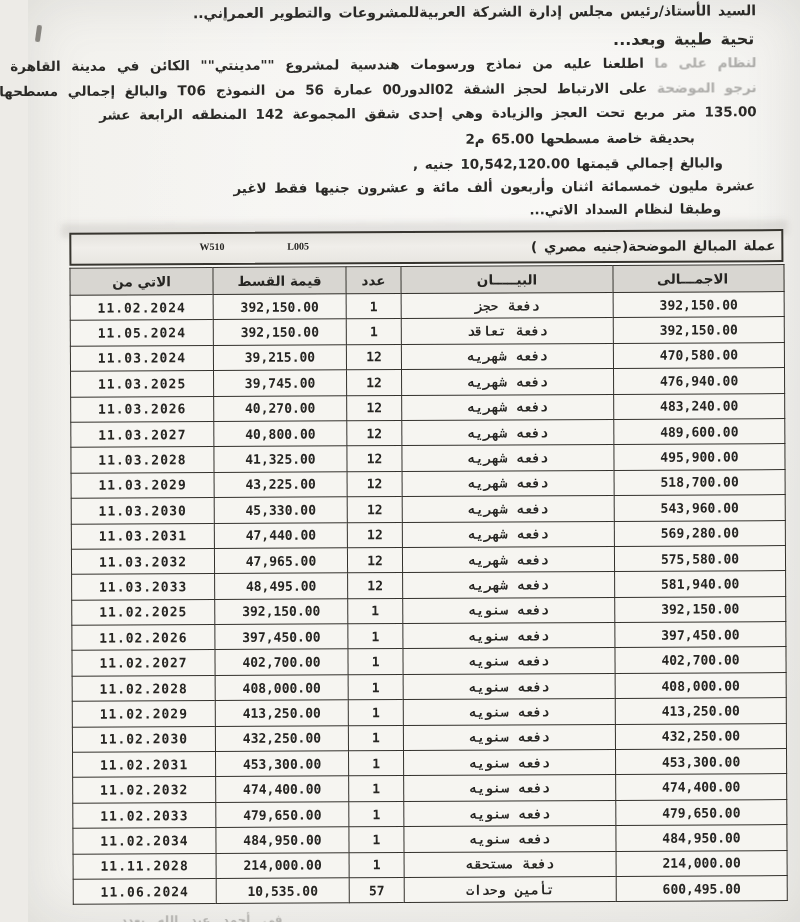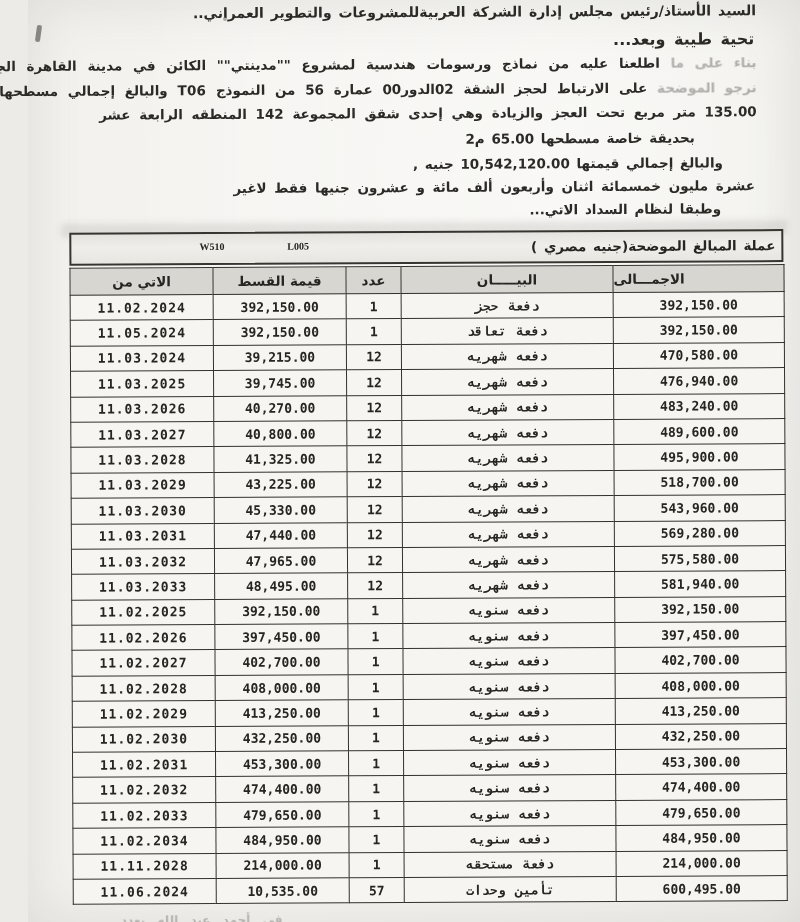--- a/index.html
+++ b/index.html
@@ -44,21 +44,21 @@
   
   table.pay{
     position:absolute;left:42px;top:266px;width:714px;
     border-collapse:collapse;table-layout:fixed;
     direction:rtl;
   }
   table.pay th{
     height:26px;background:#d8d6d1;border:1.6px solid #34322d;
     font-size:13.5px;font-weight:bold;color:#262522;text-align:center;padding:0;
   }
-  table.pay th.h-total{text-align:left;padding-right:12px;}
+  table.pay th.h-total{text-align:center;padding-right:12px;}
   table.pay td{
     height:24.4px;border:1.5px solid #34322d;background:#f6f5f1;
     font-family:"DejaVu Sans Mono",monospace;font-weight:bold;font-size:13px;color:#262522;
     padding:0;text-align:center;overflow:hidden;white-space:nowrap;
   }
   td.c-total{text-align:left;direction:ltr;padding-left:14px;}
   td.c-desc{font-family:"DejaVu Sans",sans-serif;font-size:13px;word-spacing:2px;}
   td.c-inst{direction:ltr;}
   td.c-date{direction:ltr;letter-spacing:1px;}
 
@@ -73,21 +73,21 @@
 </head>
 <body>
 
 <div class="sheet">
   <div class="tilt">
 
     <div class="letter">
       <div class="salutation">السيد الأستاذ/رئيس مجلس إدارة الشركة العربيةللمشروعات والتطوير العمراني..</div>
       <div class="greeting">تحية طيبة وبعد...</div>
       <div id="letter-lines">
-  <div class="bline" style="top: 56px; right: 0px; word-spacing: 6px;"><span class="faint">بناء على ما</span> <span class="rest">اطلعنا عليه من نماذج ورسومات هندسية لمشروع ""مدينتي"" الكائن في مدينة القاهرة الجديده</span></div>
+  <div class="bline" style="top: 56px; right: 0px; word-spacing: 6px;"><span class="faint">لنظام على ما</span> <span class="rest">اطلعنا عليه من نماذج ورسومات هندسية لمشروع ""مدينتي"" الكائن في مدينة القاهرة الجديده</span></div>
 
   <div class="bline" style="top: 81px; right: 0px; word-spacing: 5px;"><span class="faint">نرجو الموضحة</span> <span class="rest">على الارتباط لحجز الشقة 02الدور00 عمارة 56 من النموذج T06 والبالغ إجمالي مسطحها</span></div>
 
   <div class="bline" style="top: 105px; right: 0px; word-spacing: 4px;"><span class="faint"></span> <span class="rest">135.00 متر مربع تحت العجز والزيادة وهي إحدى شقق المجموعة 142 المنطقه الرابعة عشر</span></div>
 
   <div class="bline" style="top: 131px; right: 62px; word-spacing: 2px;"><span class="faint"></span> <span class="rest">بحديقة خاصة مسطحها 65.00 م2</span></div>
 
   <div class="bline" style="top: 156px; right: 34px; word-spacing: 2px;"><span class="faint"></span> <span class="rest">والبالغ إجمالي قيمتها 10,542,120.00 جنيه ,</span></div>
 
   <div class="bline" style="top: 179px; right: 2px; word-spacing: 3px;"><span class="faint"></span> <span class="rest">عشرة مليون خمسمائة اثنان وأربعون ألف مائة و عشرون جنيها فقط لاغير</span></div>

